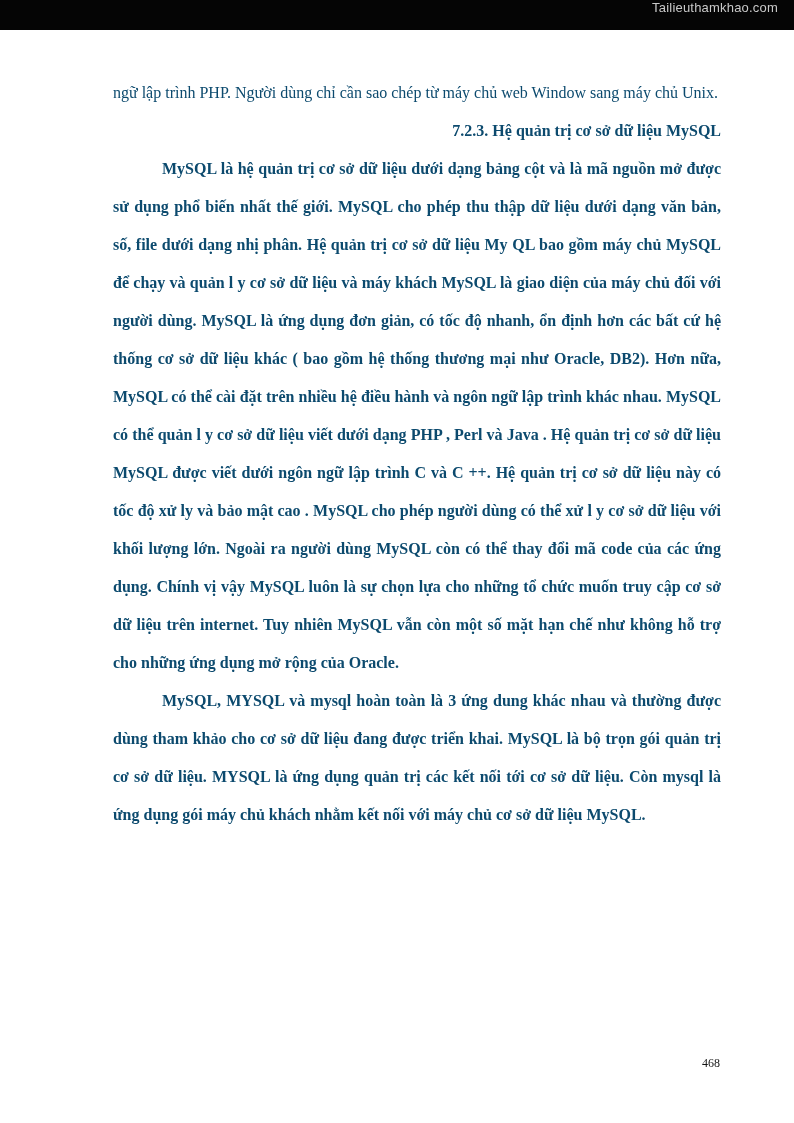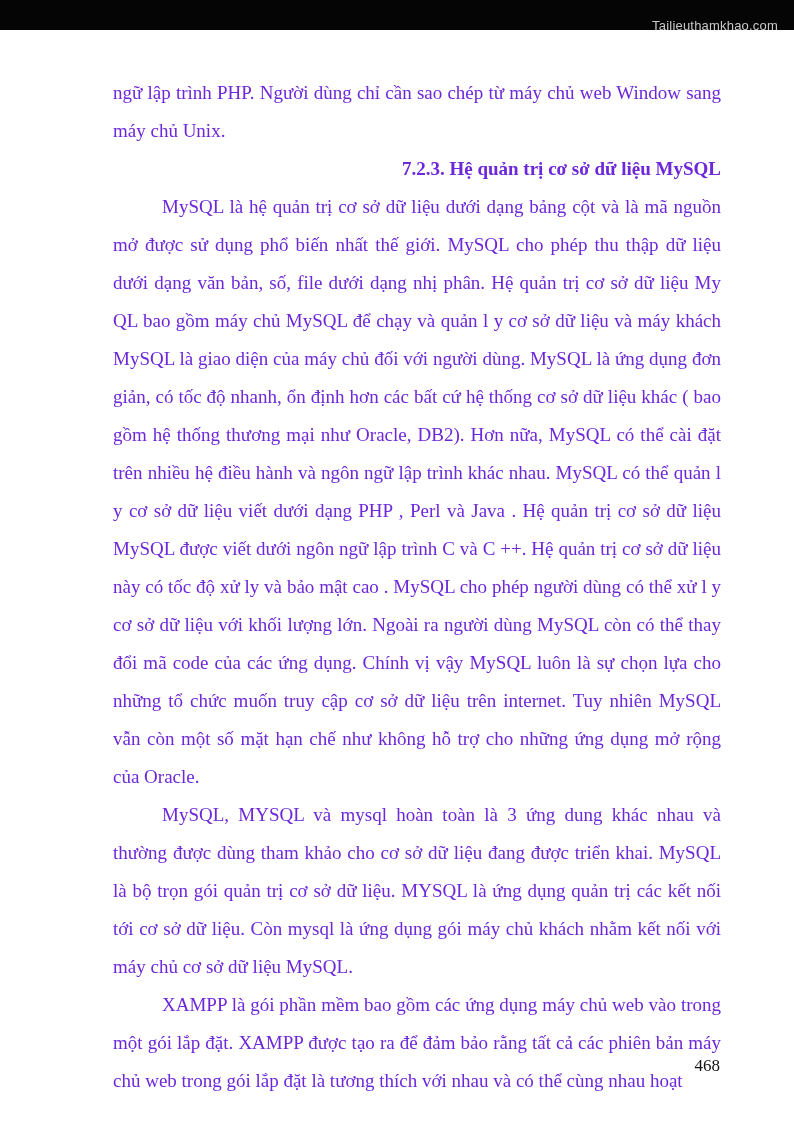--- a/index.html
+++ b/index.html
@@ -17,61 +17,60 @@
   }
   .topbar {
     position: absolute;
     top: 0; left: 0;
     width: 794px;
     height: 30px;
     background: #050505;
   }
   .watermark {
     position: absolute;
-    top: 18px;
+    top: 0;
     right: 16px;
     color: #c9c9c9;
     font-family: "Liberation Sans", sans-serif;
     font-size: 13px;
     letter-spacing: 0.2px;
   }
   .content {
     position: absolute;
     top: 74px;
     left: 113px;
     width: 608px;
-    font-size: 19px;
+    font-size: 16px;
     line-height: 38px;
-    color: #6d28d9;
+    color: #0c4a6e;
     text-align: justify;
   }
   .content .paragraph { text-align: justify; }
-  .content .paragraph.indent { text-indent: 49px; }
+  .content .paragraph.indent { text-indent: 49px; font-weight: bold; }
   .content .heading {
     font-weight: bold;
     text-align: right;
   }
   .page-number {
     position: absolute;
     top: 1056px;
     right: 74px;
-    font-size: 17px;
+    font-size: 12px;
     color: #131313;
   }
 </style>
 </head>
 <body>
 
 <div class="page">
   <div class="topbar">
     <span class="watermark">Tailieuthamkhao.com</span>
   </div>
 
   <div class="content">
       <div class="paragraph">ngữ lập trình PHP. Người dùng chỉ cần sao chép từ máy chủ web Window sang máy chủ Unix.</div>
       <div class="heading">7.2.3. Hệ quản trị cơ sở dữ liệu MySQL</div>
       <div class="paragraph indent">MySQL là hệ quản trị cơ sở dữ liệu dưới dạng bảng cột và là mã nguồn mở được sử dụng phổ biến nhất thế giới. MySQL cho phép thu thập dữ liệu dưới dạng văn bản, số, file dưới dạng nhị phân. Hệ quản trị cơ sở dữ liệu My QL bao gồm máy chủ MySQL để chạy và quản l y cơ sở dữ liệu và máy khách MySQL là giao diện của máy chủ đối với người dùng. MySQL là ứng dụng đơn giản, có tốc độ nhanh, ổn định hơn các bất cứ hệ thống cơ sở dữ liệu khác ( bao gồm hệ thống thương mại như Oracle, DB2). Hơn nữa, MySQL có thể cài đặt trên nhiều hệ điều hành và ngôn ngữ lập trình khác nhau. MySQL có thể quản l y cơ sở dữ liệu viết dưới dạng PHP , Perl và Java . Hệ quản trị cơ sở dữ liệu MySQL được viết dưới ngôn ngữ lập trình C và C ++. Hệ quản trị cơ sở dữ liệu này có tốc độ xử ly và bảo mật cao . MySQL cho phép người dùng có thể xử l y cơ sở dữ liệu với khối lượng lớn. Ngoài ra người dùng MySQL còn có thể thay đổi mã code của các ứng dụng. Chính vị vậy MySQL luôn là sự chọn lựa cho những tổ chức muốn truy cập cơ sở dữ liệu trên internet. Tuy nhiên MySQL vẫn còn một số mặt hạn chế như không hỗ trợ cho những ứng dụng mở rộng của Oracle.</div>
       <div class="paragraph indent">MySQL, MYSQL và mysql hoàn toàn là 3 ứng dung khác nhau và thường được dùng tham khảo cho cơ sở dữ liệu đang được triển khai. MySQL là bộ trọn gói quản trị cơ sở dữ liệu. MYSQL là ứng dụng quản trị các kết nối tới cơ sở dữ liệu. Còn mysql là ứng dụng gói máy chủ khách nhằm kết nối với máy chủ cơ sở dữ liệu MySQL.</div>
-      <div class="paragraph indent">XAMPP là gói phần mềm bao gồm các ứng dụng máy chủ web vào trong một gói lắp đặt. XAMPP được tạo ra để đảm bảo rằng tất cả các phiên bản máy chủ web trong gói lắp đặt là tương thích với nhau và có thể cùng nhau hoạt</div>
     </div>
 
   <div class="page-number">468</div>
 </div>
 
 </body></html>

